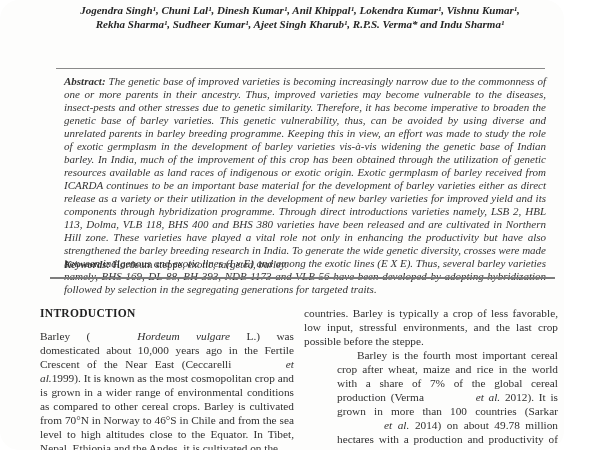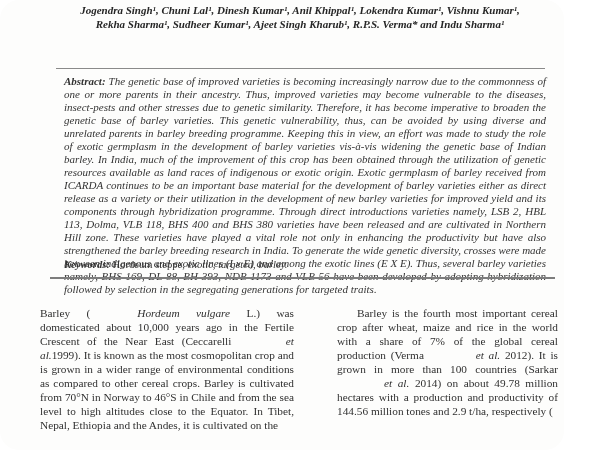--- a/index.html
+++ b/index.html
@@ -126,20 +126,22 @@
 
   <hr class="rule-top">
 
   <div class="abstract"><span class="label">Abstract:</span><span> The genetic base of improved varieties is becoming increasingly narrow due to the commonness of one or more parents in their ancestry. Thus, improved varieties may become vulnerable to the diseases, insect-pests and other stresses due to genetic similarity. Therefore, it has become imperative to broaden the genetic base of barley varieties. This genetic vulnerability, thus, can be avoided by using diverse and unrelated parents in barley breeding programme. Keeping this in view, an effort was made to study the role of exotic germplasm in the development of barley varieties vis-à-vis widening the genetic base of Indian barley. In India, much of the improvement of this crop has been obtained through the utilization of genetic resources available as land races of indigenous or exotic origin. Exotic germplasm of barley received from ICARDA continues to be an important base material for the development of barley varieties either as direct release as a variety or their utilization in the development of new barley varieties for improved yield and its components through hybridization programme. Through direct introductions varieties namely, LSB 2, HBL 113, Dolma, VLB 118, BHS 400 and BHS 380 varieties have been released and are cultivated in Northern Hill zone. These varieties have played a vital role not only in enhancing the productivity but have also strengthened the barley breeding research in India. To generate the wide genetic diversity, crosses were made between indigenous and exotic lines (I x E) and among the exotic lines (E X E). Thus, several barley varieties namely, BHS 169, DL 88, BH 393, NDB 1173 and VLB 56 have been developed by adopting hybridization followed by selection in the segregating generations for targeted traits.</span></div>
 
   <div class="keywords"><span class="label">Keywords:</span><span class="roman"> Hordeum steppe, </span><span class="ital">exotic, targeted, barley.</span></div>
 
   <hr class="rule-bottom">
 
   <div class="col col-left">
+    <h2 class="intro-heading">INTRODUCTION</h2>
     <p><span>Barley (</span><span class="i">Hordeum vulgare</span><span> L.) was domesticated about 10,000 years ago in the Fertile Crescent of the Near East (Ceccarelli </span><span class="i">et al.</span><span>1999). It is known as the most cosmopolitan crop and is grown in a wider range of environmental conditions as compared to other cereal crops. Barley is cultivated from 70°N in Norway to 46°S in Chile and from the sea level to high altitudes close to the Equator. In Tibet, Nepal, Ethiopia and the Andes, it is cultivated on the</span></p>
   </div>
 
   <div class="col col-right">
+    <p>countries. Barley is typically a crop of less favorable, low input, stressful environments, and the last crop possible before the steppe.</p>
     <p class="indented"><span>Barley is the fourth most important cereal crop after wheat, maize and rice in the world with a share of 7% of the global cereal production (Verma </span><span class="i">et al.</span><span> 2012). It is grown in more than 100 countries (Sarkar </span><span class="i">et al.</span><span> 2014) on about 49.78 million hectares with a production and productivity of 144.56 million tones and 2.9 t/ha, respectively (</span></p>
   </div>
 
 </div>
 
 </body></html>

